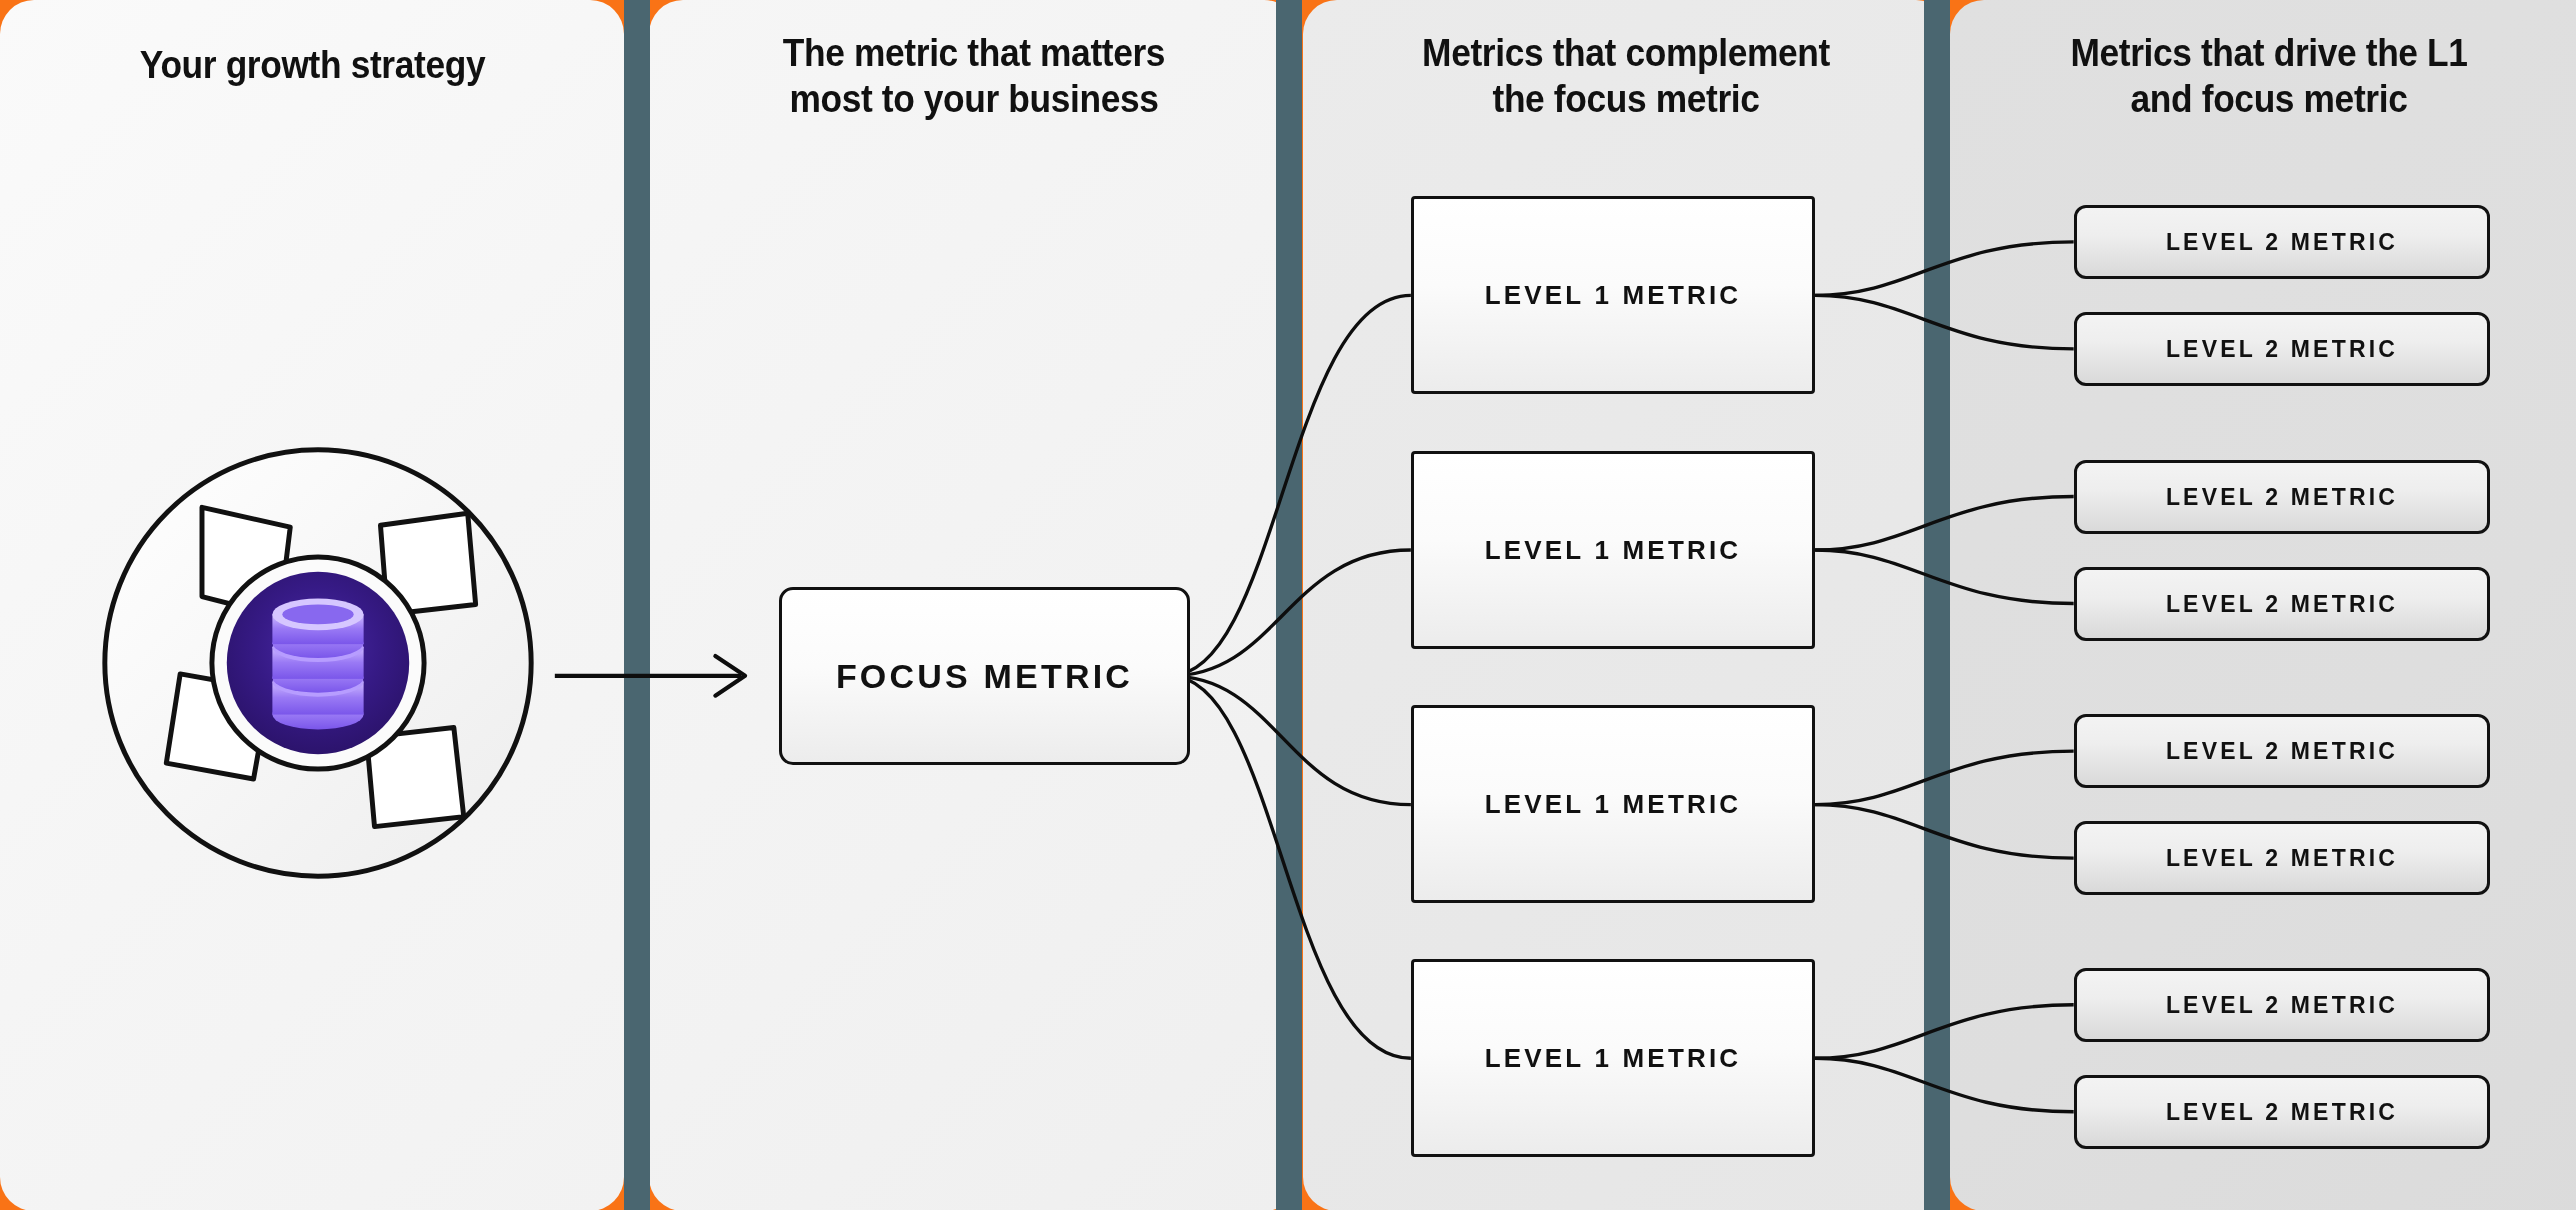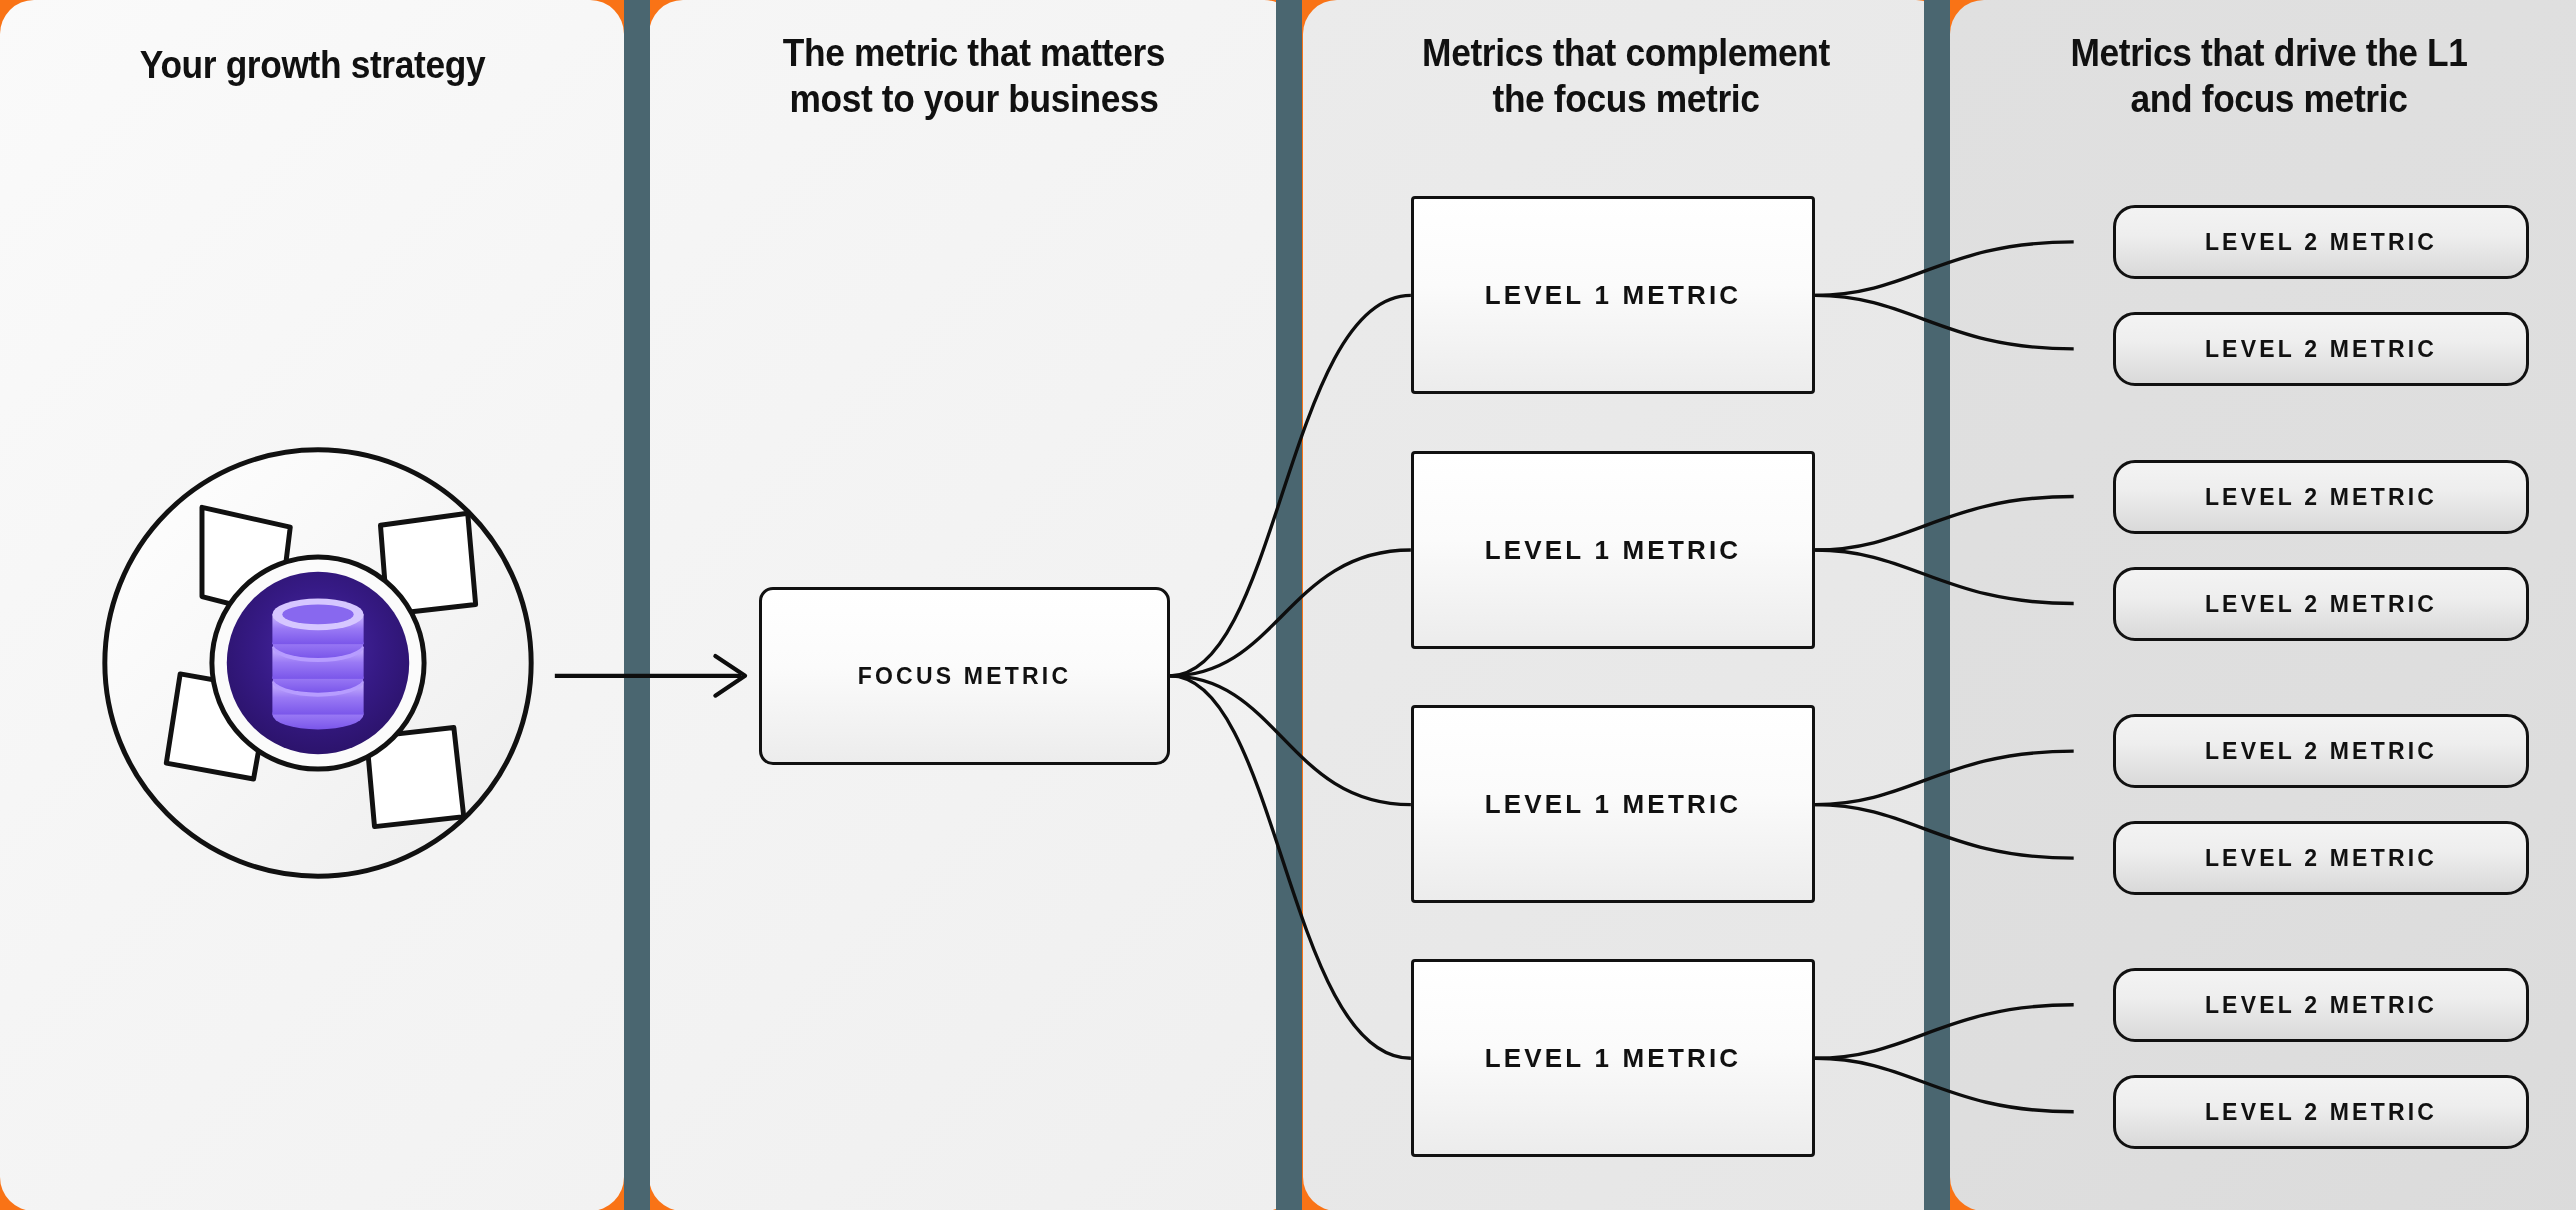--- a/index.html
+++ b/index.html
@@ -95,44 +95,43 @@
     border: 3px solid #111111;
     box-sizing: border-box;
     color: #111111;
     font-weight: 700;
     letter-spacing: 3.2px;
     text-align: center;
     background: linear-gradient(180deg, #ffffff 0%, #fbfbfb 45%, #ececec 100%);
   }
 
   .node-focus {
-    left: 759px;
+    left: 779px;
     top: 587px;
     width: 411px;
     height: 178px;
     border-radius: 14px;
-    font-size: 23px;
+    font-size: 34px;
   }
 
   .node-l1 {
     left: 1411px;
     width: 404px;
     height: 198px;
     border-radius: 4px;
     font-size: 26px;
   }
 
   .node-l2 {
     left: 2074px;
     width: 416px;
     height: 74px;
-    border-radius: 22px;
+    border-radius: 12px;
     font-size: 23px;
     background: linear-gradient(180deg, #f3f3f3 0%, #eeeeee 40%, #d9d9d9 100%);
-    margin-left: 39px;
   }
 
   
   #links {
     position: absolute;
     left: 0;
     top: 0;
     width: 2576px;
     height: 1211px;
     z-index: 5;

